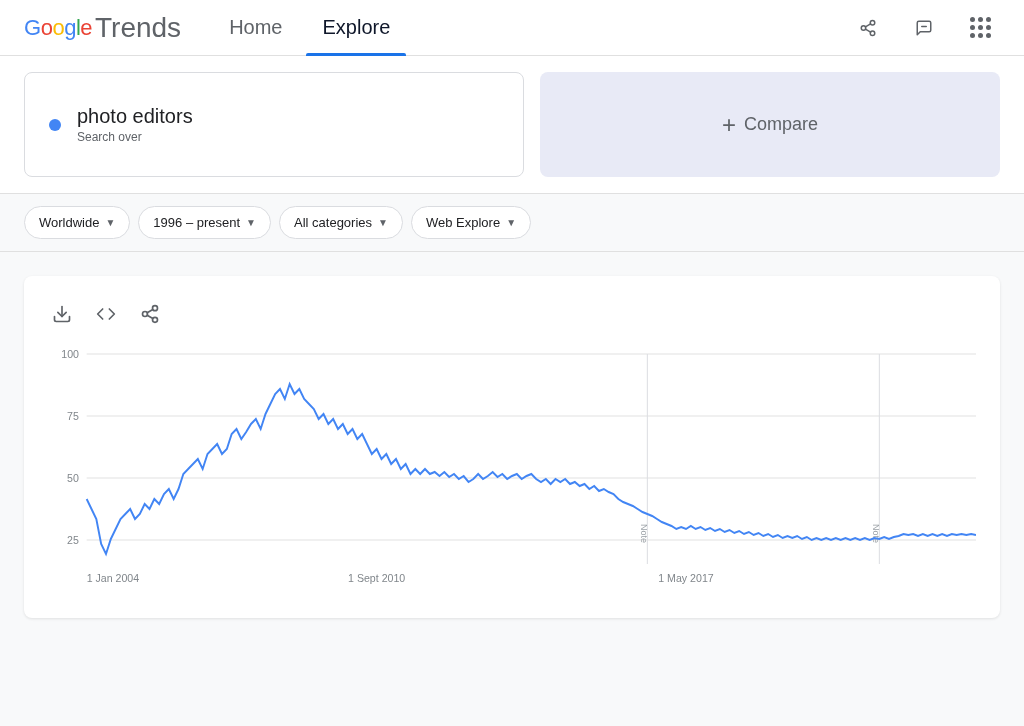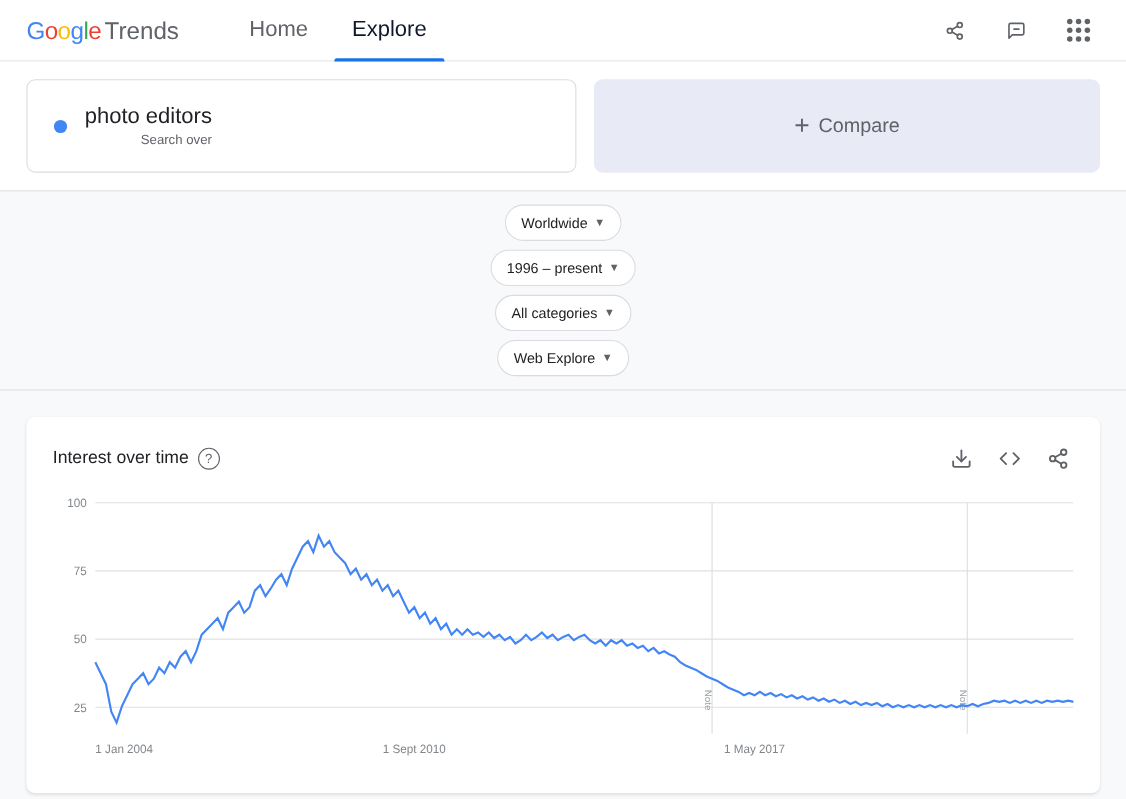--- a/index.html
+++ b/index.html
@@ -6,40 +6,39 @@
     body { font-family: 'Google Sans', Arial, sans-serif; background: #f8f9fa; color: #202124; font-size: 14px; }
 
     
     .header {
       background: #fff;
       display: flex;
       align-items: center;
       padding: 0 24px;
       height: 56px;
       border-bottom: 1px solid #e0e0e0;
-      gap: 16px;
     }
     .logo {
       display: flex;
       align-items: center;
       margin-right: 32px;
     }
     .logo-google {
       font-size: 22px;
       font-weight: 400;
       letter-spacing: -0.5px;
     }
     .logo-google .g { color: #4285f4; }
     .logo-google .o1 { color: #ea4335; }
     .logo-google .o2 { color: #fbbc05; }
     .logo-google .g2 { color: #4285f4; }
     .logo-google .l { color: #34a853; }
     .logo-google .e { color: #ea4335; }
     .logo-trends {
-      font-size: 22px;
+      font-size: 28px;
       font-weight: 400;
       color: #5f6368;
       margin-left: 3px;
     }
     .nav {
       display: flex;
       align-items: center;
       gap: 8px;
       flex: 1;
     }
@@ -103,27 +102,26 @@
     }
     .search-row {
       display: flex;
       gap: 16px;
       align-items: stretch;
     }
     .search-term-card {
       background: #fff;
       border: 1px solid #dadce0;
       border-radius: 8px;
-      padding: 22px 24px;
+      padding: 32px 24px;
       flex: 1;
       max-width: 500px;
       display: flex;
       align-items: center;
       gap: 16px;
-      text-align: right;
     }
     .search-dot {
       width: 12px;
       height: 12px;
       background: #4285f4;
       border-radius: 50%;
       flex-shrink: 0;
     }
     .search-term-info {}
     .search-term-name {
@@ -160,21 +158,20 @@
 
     
     .filters-area {
       background: #f8f9fa;
       padding: 12px 24px 12px;
       display: flex;
       gap: 8px;
       align-items: center;
       border-top: 1px solid #e0e0e0;
       border-bottom: 1px solid #e0e0e0;
-      flex-direction: column;
     }
     .filter-btn {
       display: flex;
       align-items: center;
       gap: 6px;
       padding: 8px 14px;
       border: 1px solid #dadce0;
       border-radius: 20px;
       background: #fff;
       cursor: pointer;
@@ -349,24 +346,20 @@
   </button>
   <button class="filter-btn">
     <span>Web Explore</span>
     <span class="filter-chevron">▼</span>
   </button>
 </div>
 
 <div class="main-content">
   <div class="card">
     <div class="card-header">
-      <div class="card-title-area">
-        <span class="card-title">Interest over time</span>
-        <div class="help-icon">?</div>
-      </div>
       <div class="card-actions">
         <button class="card-action-btn" title="Download">
           <svg width="20" height="20" viewBox="0 0 24 24" fill="none" stroke="#5f6368" stroke-width="2" stroke-linecap="round" stroke-linejoin="round">
             <path d="M21 15v4a2 2 0 0 1-2 2H5a2 2 0 0 1-2-2v-4"></path>
             <polyline points="7 10 12 15 17 10"></polyline>
             <line x1="12" y1="15" x2="12" y2="3"></line>
           </svg>
         </button>
         <button class="card-action-btn" title="Embed">
           <svg width="20" height="20" viewBox="0 0 24 24" fill="none" stroke="#5f6368" stroke-width="2" stroke-linecap="round" stroke-linejoin="round">

